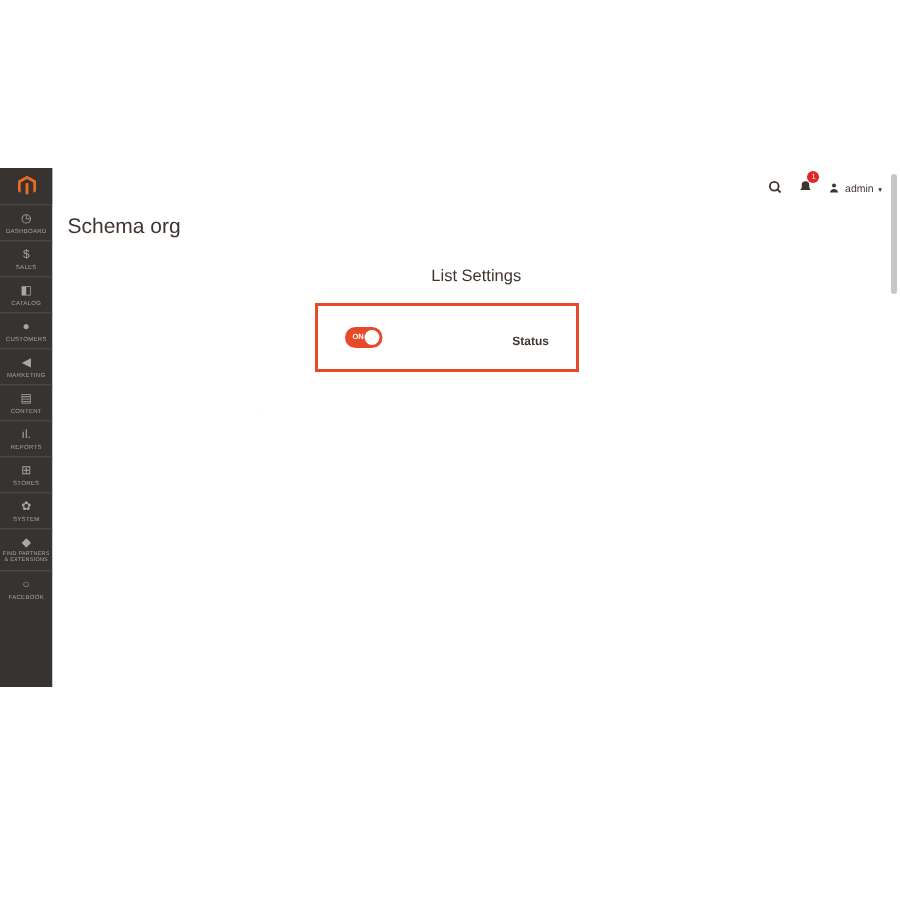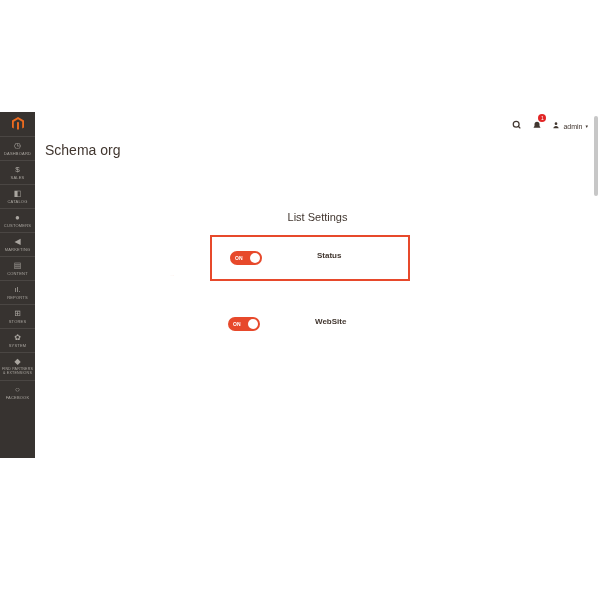--- a/index.html
+++ b/index.html
@@ -93,35 +93,35 @@
   .title {
     font-size: 14px;
     color: #41362f;
     padding: 2px 0 0 10px;
     font-weight: 400;
   }
   .section-title {
     text-align: center;
     font-size: 11px;
     color: #41362f;
-    margin-top: 53px;
+    margin-top: 20px;
     margin-bottom: 12px;
   }
   .rows {
     display: flex;
     flex-direction: column;
     gap: 22px;
     margin-left: 175px;
   }
   .row {
     display: flex;
-    align-items: flex-start;
-    gap: 55px;
+    align-items: flex-end;
+    gap: 87px;
     position: relative;
-    width: 200px;
+    width: 176px;
     padding: 14px 18px;
   }
   .row.highlight {
     border: 2px solid #e7492b;
   }
   .toggle {
     width: 32px; height: 14px;
     border-radius: 9px;
     background: #e7492b;
     position: relative;
@@ -256,27 +256,20 @@
     <div class="section-title">List Settings</div>
 
     <div class="rows" id="rows-container">
         <div class="row highlight">
           <div class="toggle">
             <span class="state">ON</span>
             <span class="knob"></span>
           </div>
           <div class="row-label">Status</div>
         </div>
-        <div class="row">
-          <div class="toggle">
-            <span class="state">ON</span>
-            <span class="knob"></span>
-          </div>
-          <div class="row-label">WebSite</div>
-        </div>
       </div>
 
     <svg class="arrow" width="120" height="30" viewBox="0 0 120 30">
       <line x1="2" y1="28" x2="115" y2="3" stroke="#e7492b" stroke-width="1"></line>
       <polygon points="120,1 110,0 112,8" fill="#e7492b"></polygon>
     </svg>
 
     <div class="scrollbar">
       <div class="thumb"></div>
     </div>

